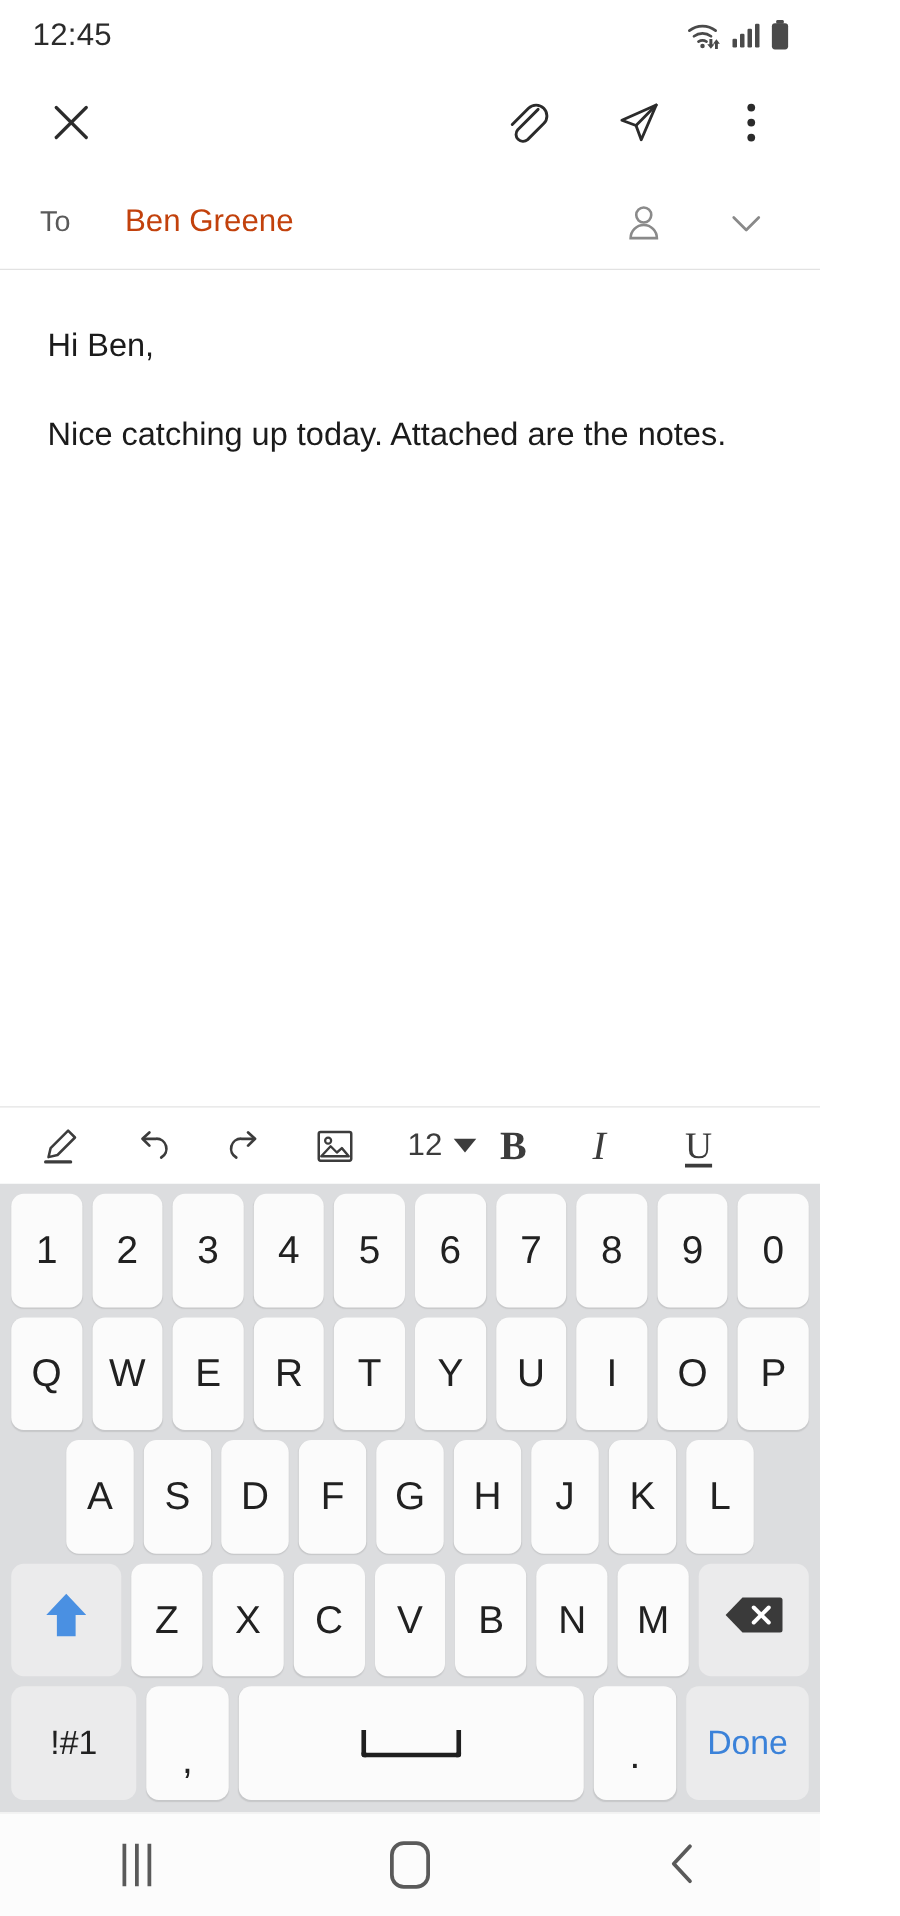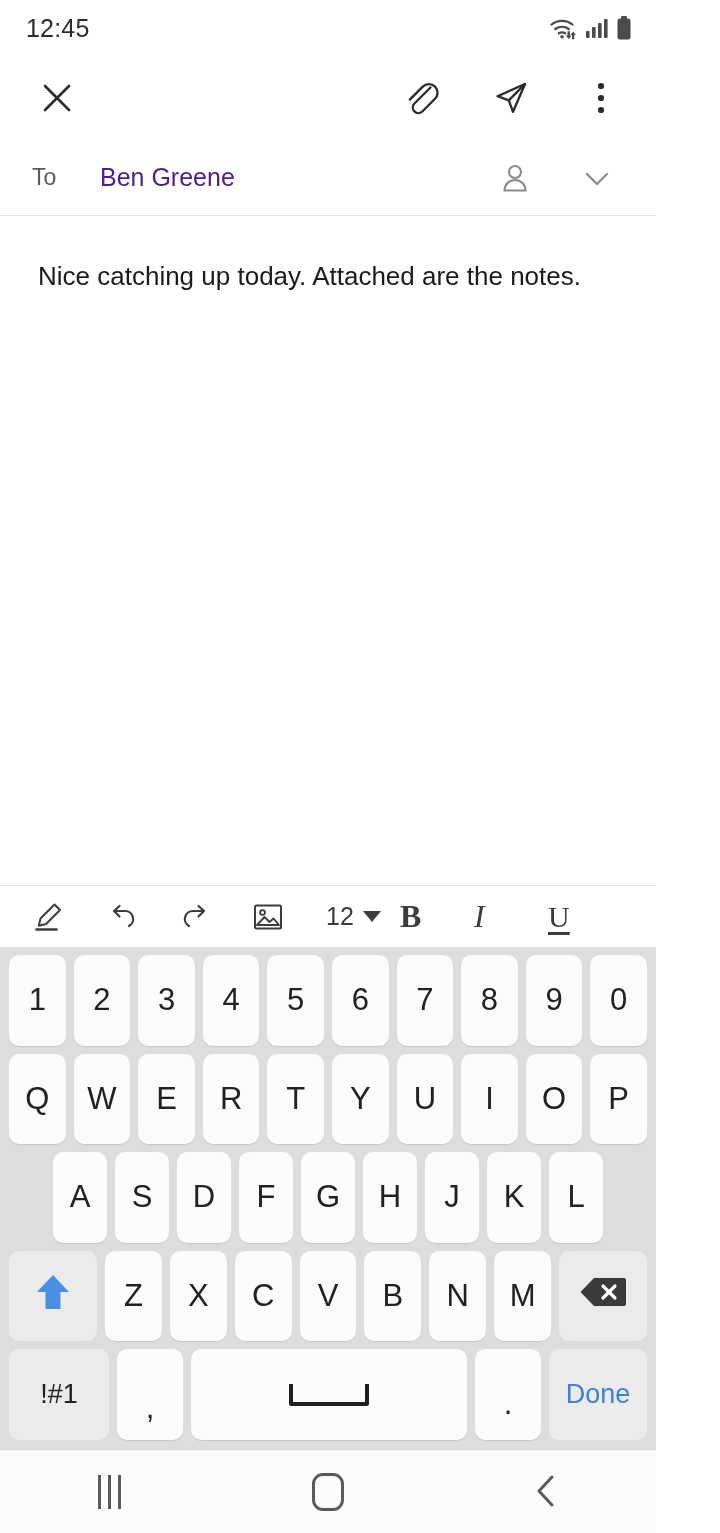--- a/index.html
+++ b/index.html
@@ -82,21 +82,21 @@
     border-bottom: 1px solid #e2e2e2;
   }
   .field-label {
     font-size: 23px;
     color: #5a5a5a;
     width: 68px;
     flex: 0 0 68px;
   }
   .field-value {
     font-size: 25px;
-    color: #4c1d95;
+    color: #c2410c;
     flex: 1 1 auto;
   }
   .field-actions {
     display: flex;
     align-items: center;
     gap: 28px;
   }
   .subject-row {
     display: flex;
     align-items: center;
@@ -362,20 +362,21 @@
             <svg width="34" height="34" viewBox="0 0 34 34">
               <polyline points="7,13 17,23 27,13" fill="none" stroke="#8a8a8a" stroke-width="2.2" stroke-linecap="round" stroke-linejoin="round"></polyline>
             </svg>
           </span>
         </button>
       </div>
     </div>
 
 
     <div class="body-area">
+      <div class="body-line">Hi Ben,</div>
       <div class="body-line">Nice catching up today. Attached are the notes.</div>
     </div>
   </div>
 
   <div class="format-bar">
     <button class="fmt-item">
       <span>
         <svg width="36" height="36" viewBox="0 0 36 36">
           <g fill="none" stroke="#3c3c3c" stroke-width="2" stroke-linejoin="round" stroke-linecap="round">
             <path d="M24.5 5.5l5.5 5.5-14 14-7.2 1.7 1.7-7.2z"></path>

